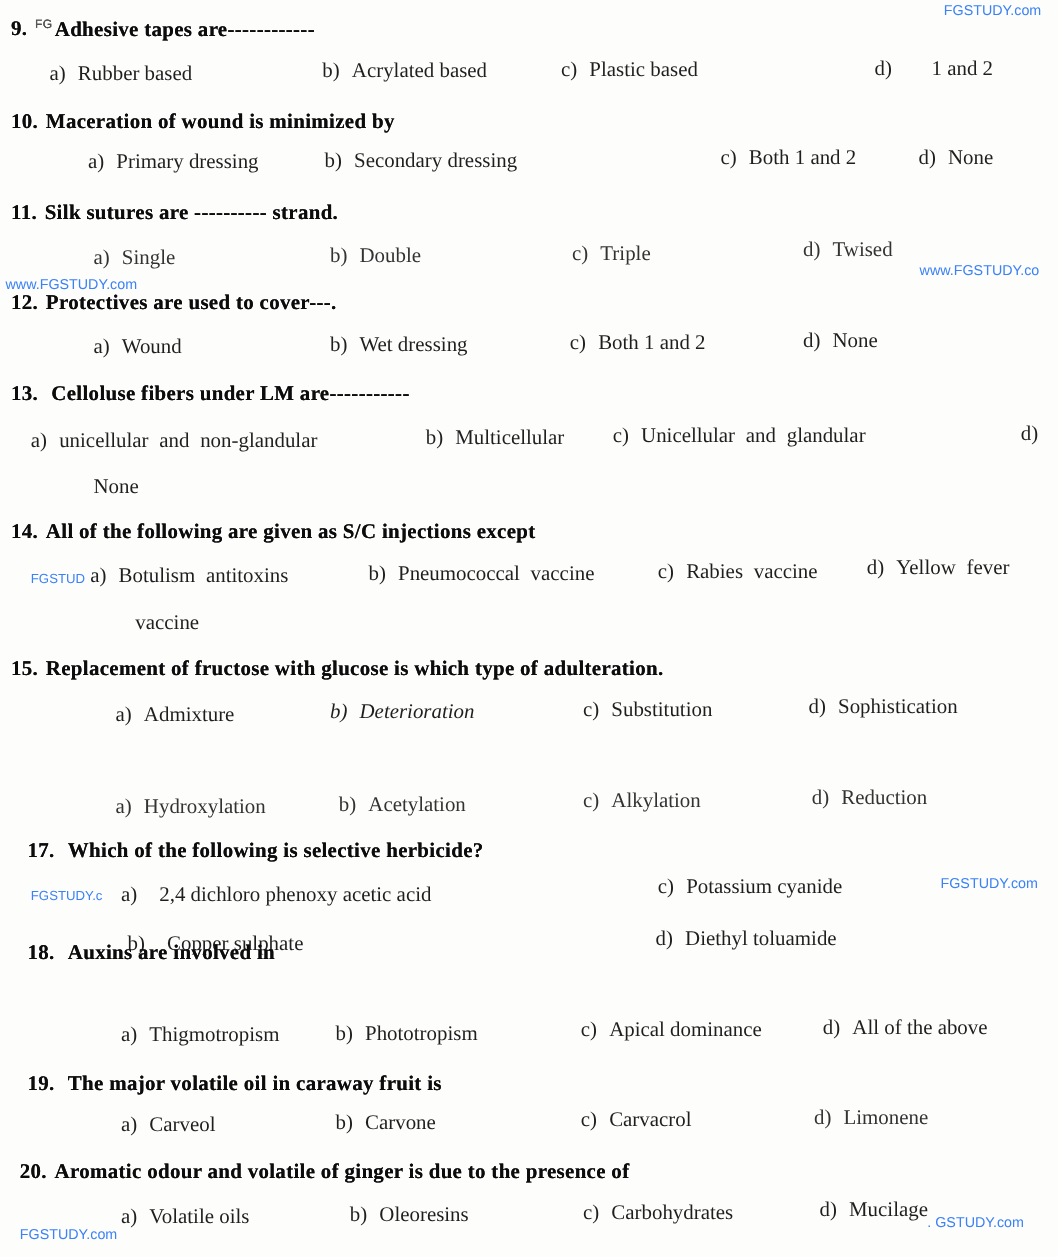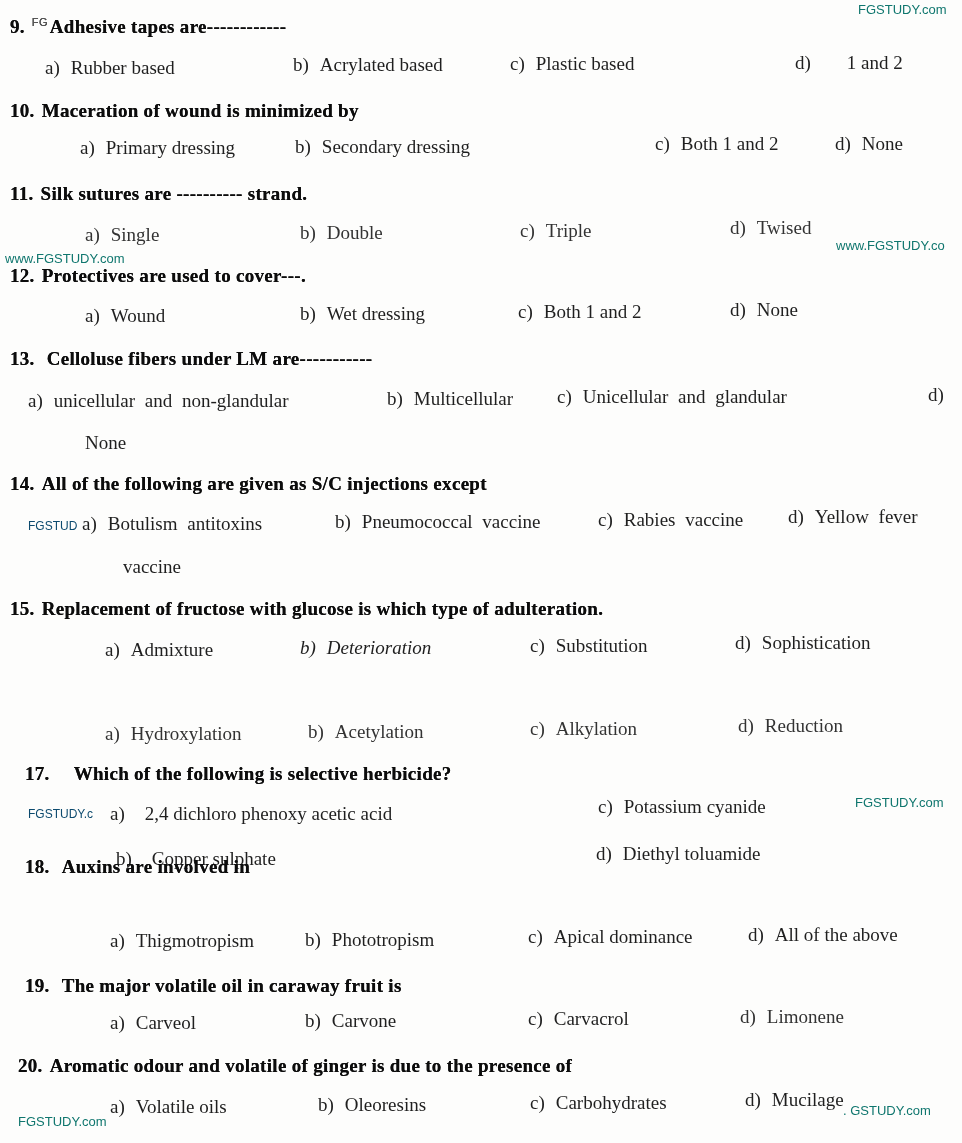--- a/index.html
+++ b/index.html
@@ -29,24 +29,24 @@
     color:#1f1f1f;
   }
   .opt .lbl{margin-right:11px;}
   .opt.gap-wide .lbl{margin-right:36px;}
   .row-stretch{word-spacing:5px;}
   .soft{color:#333;}
   .wm{
     position:absolute;
     font-family:"Liberation Sans", sans-serif;
     font-size:13px;
-    color:#0f766e;
+    color:#3b82f6;
     white-space:nowrap;
   }
-  .wm.small{font-size:12px;color:#0c4a6e;}
+  .wm.small{font-size:12px;color:#3b82f6;}
   .sup{
     font-family:"Liberation Sans", sans-serif;
     font-size:11px;
     vertical-align:super;
     color:#555;
     font-weight:normal;
     margin-right:2px;
   }
   .cont{position:absolute;font-size:19px;color:#1f1f1f;white-space:nowrap;}
 </style>
@@ -121,21 +121,21 @@
   <div class="opt" style="top:637px;left:300px;font-style:italic;"><span class="lbl">b)</span><span>Deterioration</span></div>
   <div class="opt" style="top:635px;left:530px;"><span class="lbl">c)</span><span>Substitution</span></div>
   <div class="opt" style="top:632px;left:735px;"><span class="lbl">d)</span><span>Sophistication</span></div>
 
   <div class="opt soft" style="top:723px;left:105px;"><span class="lbl">a)</span><span>Hydroxylation</span></div>
   <div class="opt soft" style="top:721px;left:308px;"><span class="lbl">b)</span><span>Acetylation</span></div>
   <div class="opt soft" style="top:718px;left:530px;"><span class="lbl">c)</span><span>Alkylation</span></div>
   <div class="opt soft" style="top:715px;left:738px;"><span class="lbl">d)</span><span>Reduction</span></div>
 
   <div class="qh" style="top:763px;left:25px;">
-    <span class="qnum" style="margin-right:24px;">17.</span><span>Which of the following is selective herbicide?</span>
+    <span class="qnum" style="margin-right:12px;">17.</span><span>Which of the following is selective herbicide?</span>
   </div>
   <div class="opt" style="top:803px;left:110px;"><span class="lbl" style="margin-right:20px;">a)</span><span>2,4 dichloro phenoxy acetic acid</span></div>
   <div class="opt" style="top:796px;left:598px;"><span class="lbl">c)</span><span>Potassium cyanide</span></div>
   <div class="opt" style="top:848px;left:116px;"><span class="lbl" style="margin-right:20px;">b)</span><span>Copper sulphate</span></div>
   <div class="opt" style="top:843px;left:596px;"><span class="lbl">d)</span><span>Diethyl toluamide</span></div>
 
   <div class="qh" style="top:856px;left:25px;">
     <span class="qnum" style="margin-right:12px;">18.</span><span>Auxins are involved in</span>
   </div>
   <div class="opt" style="top:930px;left:110px;"><span class="lbl">a)</span><span>Thigmotropism</span></div>

